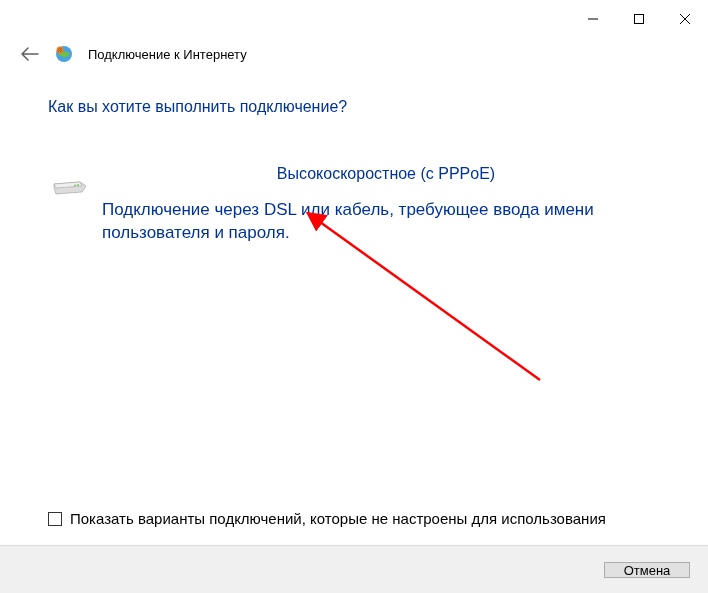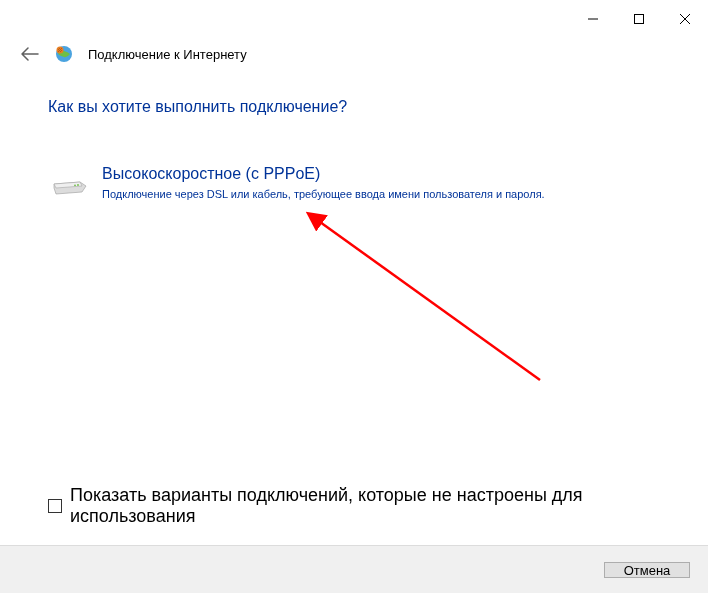--- a/index.html
+++ b/index.html
@@ -76,26 +76,27 @@
       height: 28px;
       flex-shrink: 0;
       margin-top: 4px;
     }
     .option-text { flex: 1; }
     .option-title {
       font-size: 16px;
       color: #003399;
       font-weight: 400;
       line-height: 1.3;
+      text-align: center;
     }
     .option-desc {
-      font-size: 11px;
+      font-size: 17px;
       color: #003399;
       line-height: 1.35;
-      margin-top: 2px;
+      margin-top: 14px;
     }
     .arrow-overlay {
       position: absolute;
       left: 300px;
       top: 210px;
       pointer-events: none;
     }
     .bottom {
       position: absolute;
       left: 0; right: 0; bottom: 0;
@@ -108,21 +109,21 @@
     }
     .checkbox-box {
       width: 14px;
       height: 14px;
       border: 1px solid #333;
       background: #fff;
       cursor: pointer;
       flex-shrink: 0;
     }
     .checkbox-label {
-      font-size: 18px;
+      font-size: 15px;
       color: #000;
     }
     .footer {
       background: #f0f0f0;
       border-top: 1px solid #dcdcdc;
       height: 48px;
       display: flex;
       align-items: center;
       justify-content: flex-end;
       padding-right: 18px;

